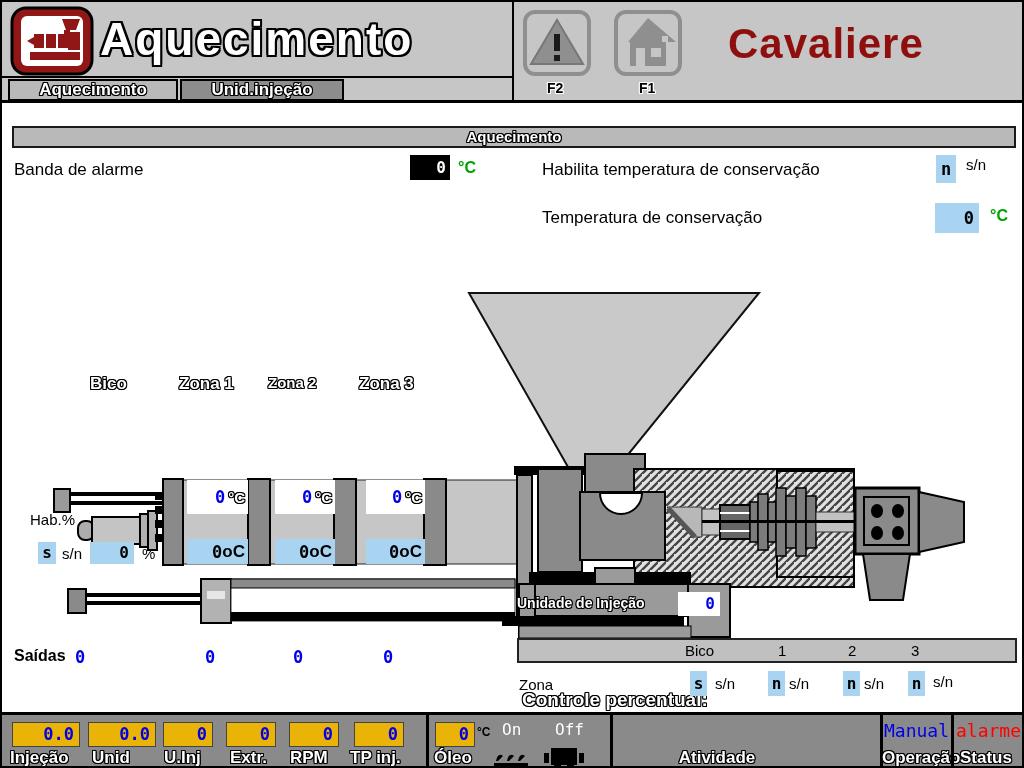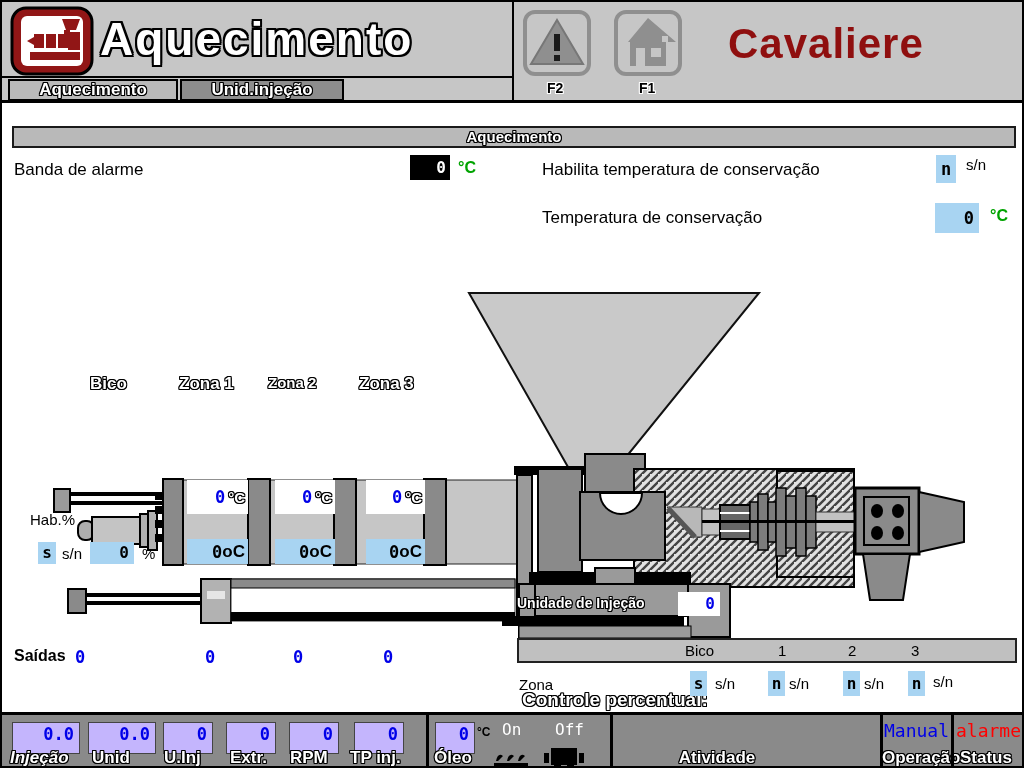--- a/index.html
+++ b/index.html
@@ -51,21 +51,21 @@
 
   
   .zcell-top { position:absolute; background:#fff; height:34px; font-size:16px;
                display:flex; align-items:center; justify-content:flex-end; }
   .zcell-bot { position:absolute; background:#a8d4f2; height:25px; font-size:17px;
                display:flex; align-items:center; justify-content:flex-end; font-weight:bold; }
 
   
   #statusbar { position:absolute; left:0; top:710px; width:1024px; height:58px;
                background:#8a8a8a; border-top:3px solid #000; }
-  .sb-field { position:absolute; top:7px; height:32px; background:#c4b5fd; border:1px solid #444;
+  .sb-field { position:absolute; top:7px; height:25px; background:#eab308; border:1px solid #444;
               color:#0000e8; font-size:17px; text-align:right; line-height:23px; padding-right:5px; }
   .sb-lbl { position:absolute; top:33px; font-size:17px; }
   .sb-div { position:absolute; top:0; width:3px; height:55px; background:#000; }
   .sb-top { position:absolute; top:5px; color:#fff; font-weight:normal; font-size:16px;
             font-family:"DejaVu Sans Mono", monospace; }
 </style>
 </head>
 <body>
 
 <div id="screen">
@@ -278,21 +278,21 @@
   <div class="abs lbl-s" style="left:713px;top:673px;">s/n</div>
   <div class="abs bluefield mono" style="left:766px;top:669px;width:17px;height:25px;font-size:16px;line-height:25px;text-align:center;">n</div>
   <div class="abs lbl-s" style="left:787px;top:673px;">s/n</div>
   <div class="abs bluefield mono" style="left:841px;top:669px;width:17px;height:25px;font-size:16px;line-height:25px;text-align:center;">n</div>
   <div class="abs lbl-s" style="left:862px;top:673px;">s/n</div>
   <div class="abs bluefield mono" style="left:906px;top:669px;width:17px;height:25px;font-size:16px;line-height:25px;text-align:center;">n</div>
   <div class="abs lbl-s" style="left:931px;top:671px;">s/n</div>
 
   <div id="statusbar">
     <div class="sb-field mono" style="left:10px;width:68px;">0.0</div>
-    <div class="sb-lbl ol" style="left:8px;font-style:italic;">Injeção</div>
+    <div class="sb-lbl ol" style="left:8px;">Injeção</div>
     <div class="sb-field mono" style="left:86px;width:68px;">0.0</div>
     <div class="sb-lbl ol" style="left:90px;">Unid</div>
     <div class="sb-field mono" style="left:161px;width:50px;">0</div>
     <div class="sb-lbl ol" style="left:162px;">U.Inj</div>
     <div class="sb-field mono" style="left:224px;width:50px;">0</div>
     <div class="sb-lbl ol" style="left:228px;">Extr.</div>
     <div class="sb-field mono" style="left:287px;width:50px;">0</div>
     <div class="sb-lbl ol" style="left:288px;">RPM</div>
     <div class="sb-field mono" style="left:352px;width:50px;">0</div>
     <div class="sb-lbl ol" style="left:348px;">TP inj.</div>

